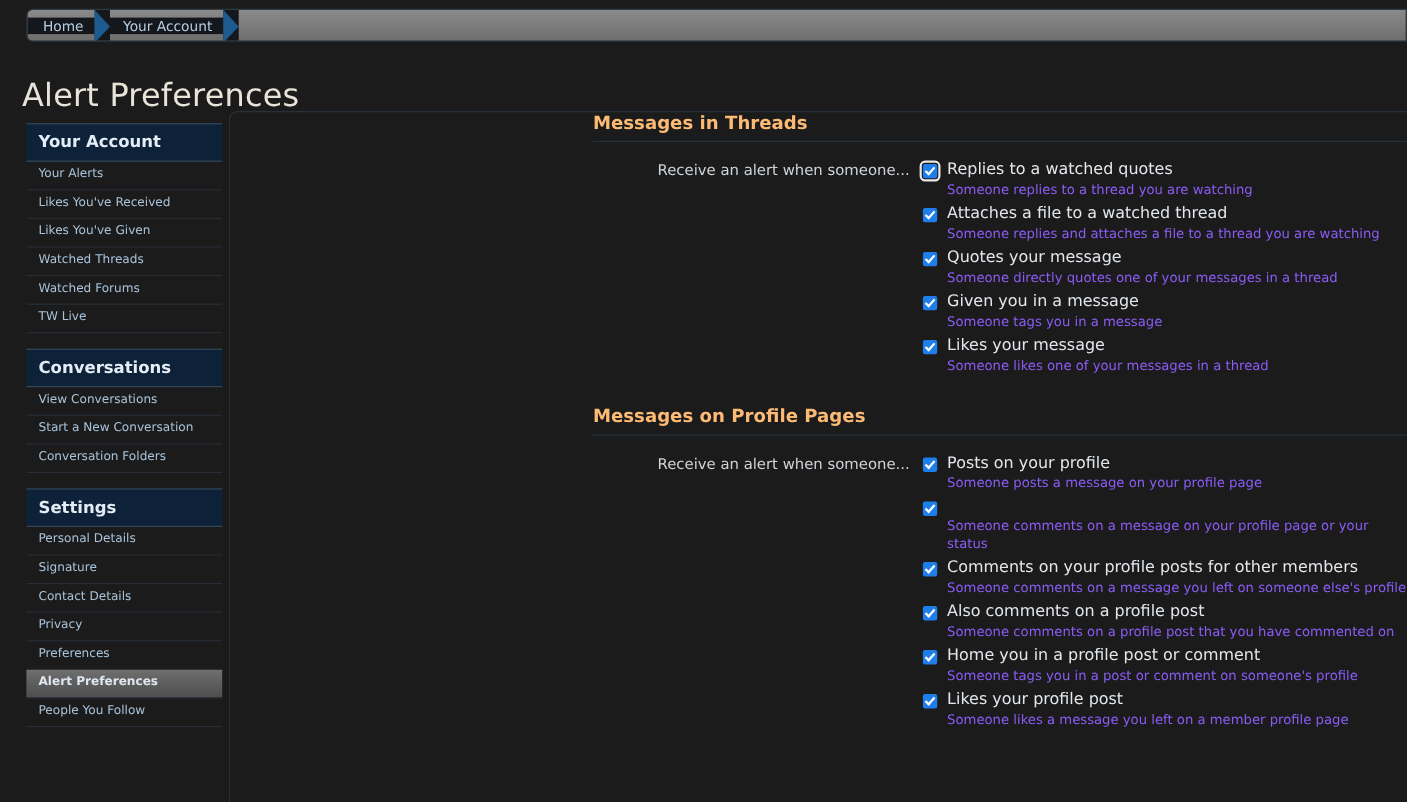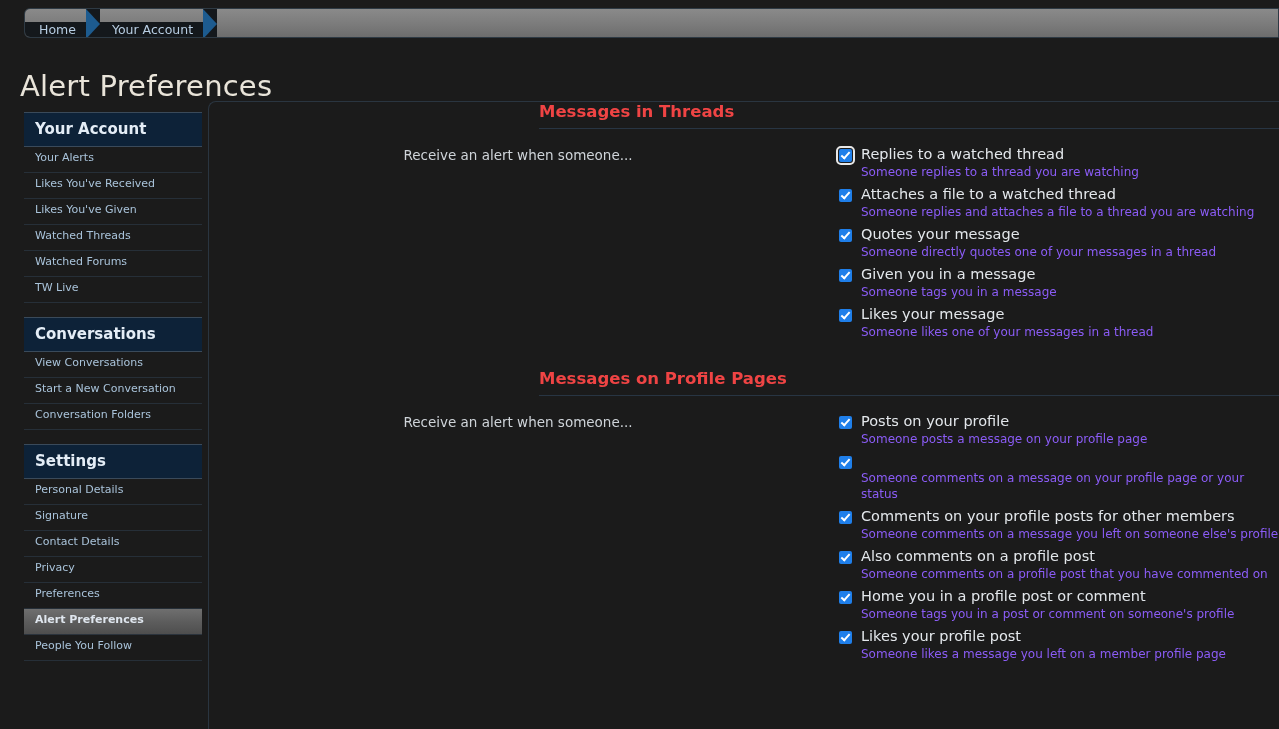--- a/index.html
+++ b/index.html
@@ -14,21 +14,21 @@
   
   .breadcrumb-wrap {
     position: absolute;
     left: 24px; top: 8px;
     width: 1255px; height: 30px;
     background: linear-gradient(to bottom, #8a8a8a 0%, #7b7b7b 55%, #6d6d6d 100%);
     border: 1px solid #2e3a44;
     border-radius: 6px 0 0 6px;
     overflow: hidden;
     display: flex;
-    align-items: flex-end;
+    align-items: center;
   }
   .crumb {
     position: relative;
     display: flex;
     align-items: center;
     background: #14181c;
     padding: 0 10px 0 12px;
     font-size: 12.5px;
     color: #b7cde2;
     text-decoration: none;
@@ -112,37 +112,37 @@
 
   
   .form-area {
     position: absolute;
     left: 0; top: 0;
     width: 1071px;
   }
   .section { }
   .section-title {
     position: relative;
-    color: #ef4444;
+    color: #fdba74;
     font-size: 16.5px;
     font-weight: bold;
     padding: 0 0 7px 0;
     margin: 0 0 0 330px;
     border-bottom: 1px solid #283543;
     width: 741px;
   }
   .row {
     display: flex;
     align-items: flex-start;
     padding-top: 16px;
   }
   .row-label {
     width: 630px;
     flex: 0 0 630px;
-    text-align: center;
+    text-align: right;
     color: #cfd4d9;
     font-size: 13.5px;
     padding-right: 12px;
     padding-top: 2px;
   }
   .options { flex: 1 1 auto; padding-top: 0; }
 
   .opt { margin-bottom: 5px; position: relative; }
   .opt-main { display: flex; align-items: flex-start; }
   .cbox {
@@ -197,21 +197,21 @@
 <div class="content-panel">
   <div class="form-area" id="form-area">
       <div class="section">
         <div class="section-title">Messages in Threads</div>
         <div class="row">
           <div class="row-label">Receive an alert when someone...</div>
           <div class="options">
             <div class="opt">
               <div class="opt-main">
                 <span class="cbox focused"></span>
-                <span class="opt-label">Replies to a watched thread</span>
+                <span class="opt-label">Replies to a watched quotes</span>
               </div>
               <div class="opt-desc">Someone replies to a thread you are watching</div>
             </div>
             <div class="opt">
               <div class="opt-main">
                 <span class="cbox"></span>
                 <span class="opt-label">Attaches a file to a watched thread</span>
               </div>
               <div class="opt-desc">Someone replies and attaches a file to a thread you are watching</div>
             </div>

